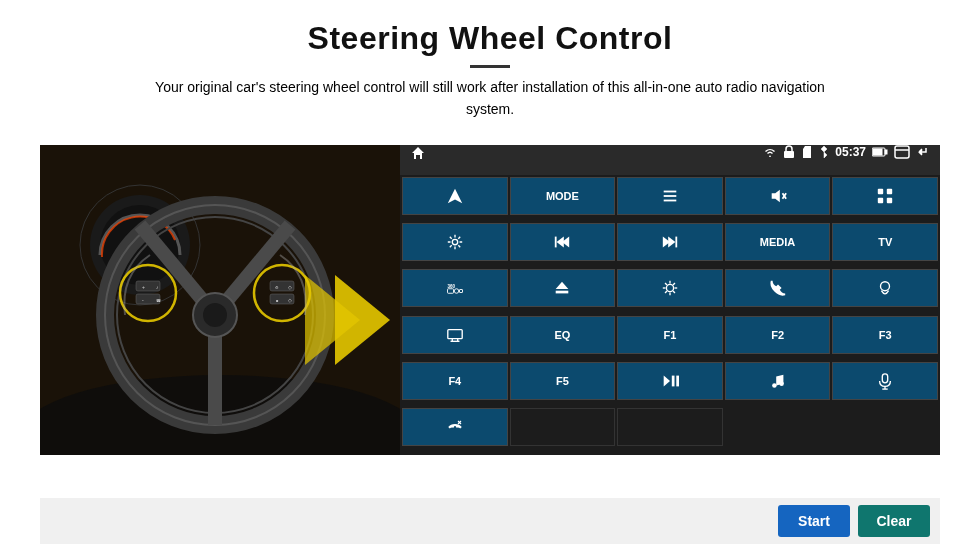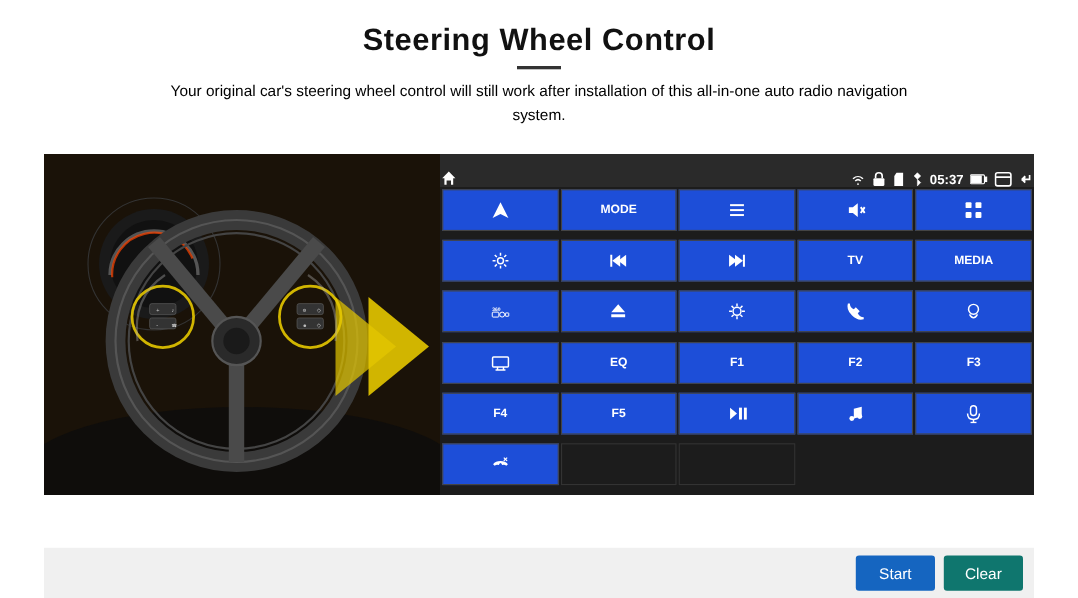--- a/index.html
+++ b/index.html
@@ -19,21 +19,21 @@
       align-items: center;
       padding: 20px 40px 0;
     }
 
     .title-section {
       text-align: center;
       margin-bottom: 10px;
     }
 
     .main-title {
-      font-size: 28px;
+      font-size: 32px;
       font-weight: 900;
       color: #111;
       letter-spacing: 0.5px;
     }
 
     .title-divider {
       width: 40px;
       height: 3px;
       background: #333;
       margin: 8px auto;
@@ -74,23 +74,23 @@
       flex: 1;
       background: #1c1c1c;
       display: flex;
       flex-direction: column;
     }
 
     .status-bar {
       background: #2a2a2a;
       height: 30px;
       display: flex;
-      align-items: flex-end;
+      align-items: flex-start;
       justify-content: space-between;
-      padding: 0 0;
+      padding: 0 10px;
       color: #ccc;
       font-size: 11px;
     }
 
     .status-left {
       display: flex;
       align-items: center;
       gap: 6px;
     }
 
@@ -103,21 +103,21 @@
     .radio-grid {
       display: grid;
       grid-template-columns: repeat(5, 1fr);
       gap: 2px;
       padding: 2px;
       background: #1c1c1c;
       flex: 1;
     }
 
     .radio-btn {
-      background: #1d4ed8;
+      background: #0c4a6e;
       border: 1px solid #444;
       color: #fff;
       display: flex;
       align-items: center;
       justify-content: center;
       font-size: 11px;
       font-weight: bold;
       cursor: pointer;
       height: 38px;
       position: relative;
@@ -139,21 +139,21 @@
       gap: 8px;
       width: 100%;
     }
 
     .bottom-btn {
       height: 32px;
       min-width: 72px;
       border: none;
       border-radius: 3px;
       font-size: 14px;
-      font-weight: normal;
+      font-weight: bold;
       cursor: pointer;
       padding: 0 16px;
     }
 
     .btn-start {
       background: #1565c0;
       color: #fff;
     }
 
     .btn-end {
@@ -321,24 +321,24 @@
           </svg>
         </div>
         <div class="radio-btn">
           <svg viewBox="0 0 20 20" fill="white">
             <polygon points="8,4 16,10 8,16"></polygon>
             <polygon points="2,4 10,10 2,16"></polygon>
             <line x1="17" y1="4" x2="17" y2="16" stroke="white" stroke-width="2"></line>
           </svg>
         </div>
         <div class="radio-btn">
+          <span>MEDIA</span>
+        </div>
+        <div class="radio-btn">
           <span>TV</span>
-        </div>
-        <div class="radio-btn">
-          <span>MEDIA</span>
         </div>
 
         <div class="radio-btn">
           <svg viewBox="0 0 24 20" fill="none" stroke="white" stroke-width="1.2">
             <text x="2" y="10" fill="white" font-size="6" stroke="none">360</text>
             <rect x="2" y="11" width="8" height="6" rx="1"></rect>
             <circle cx="14" cy="14" r="3"></circle>
             <rect x="18" y="12" width="4" height="4" rx="0.5"></rect>
           </svg>
         </div>

